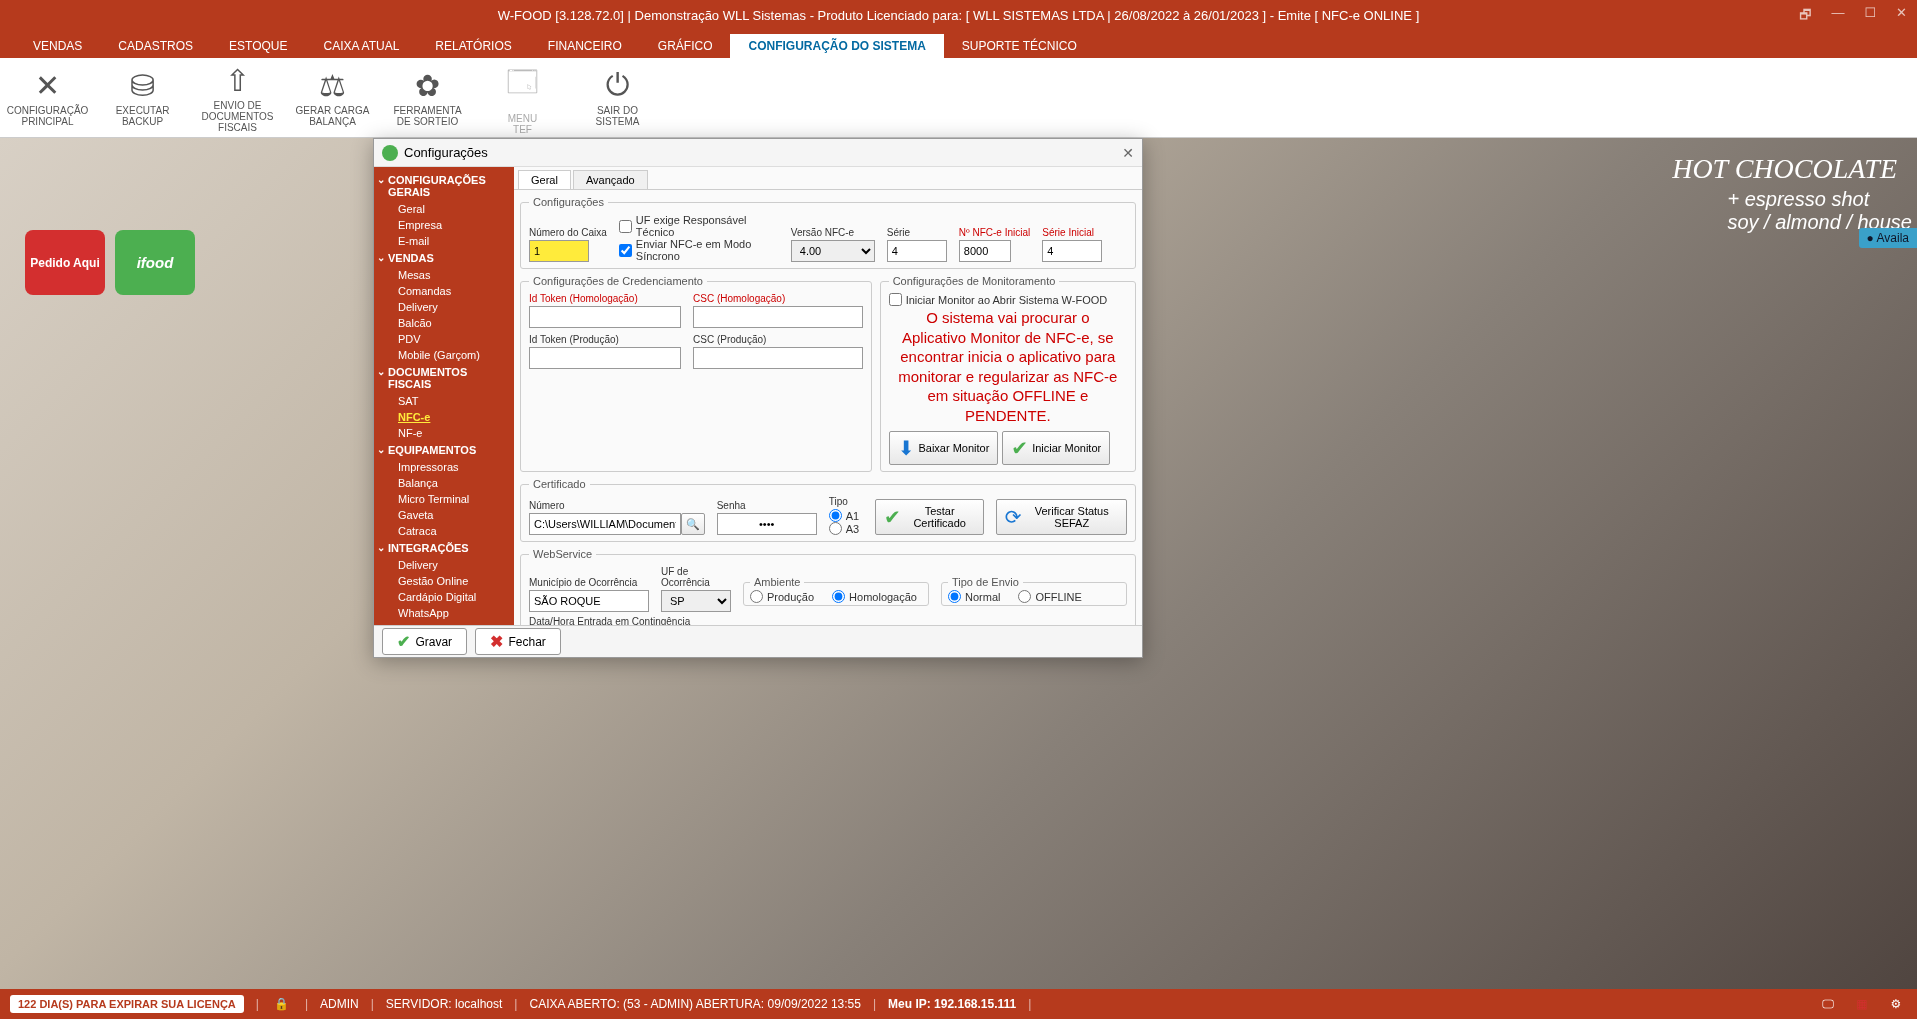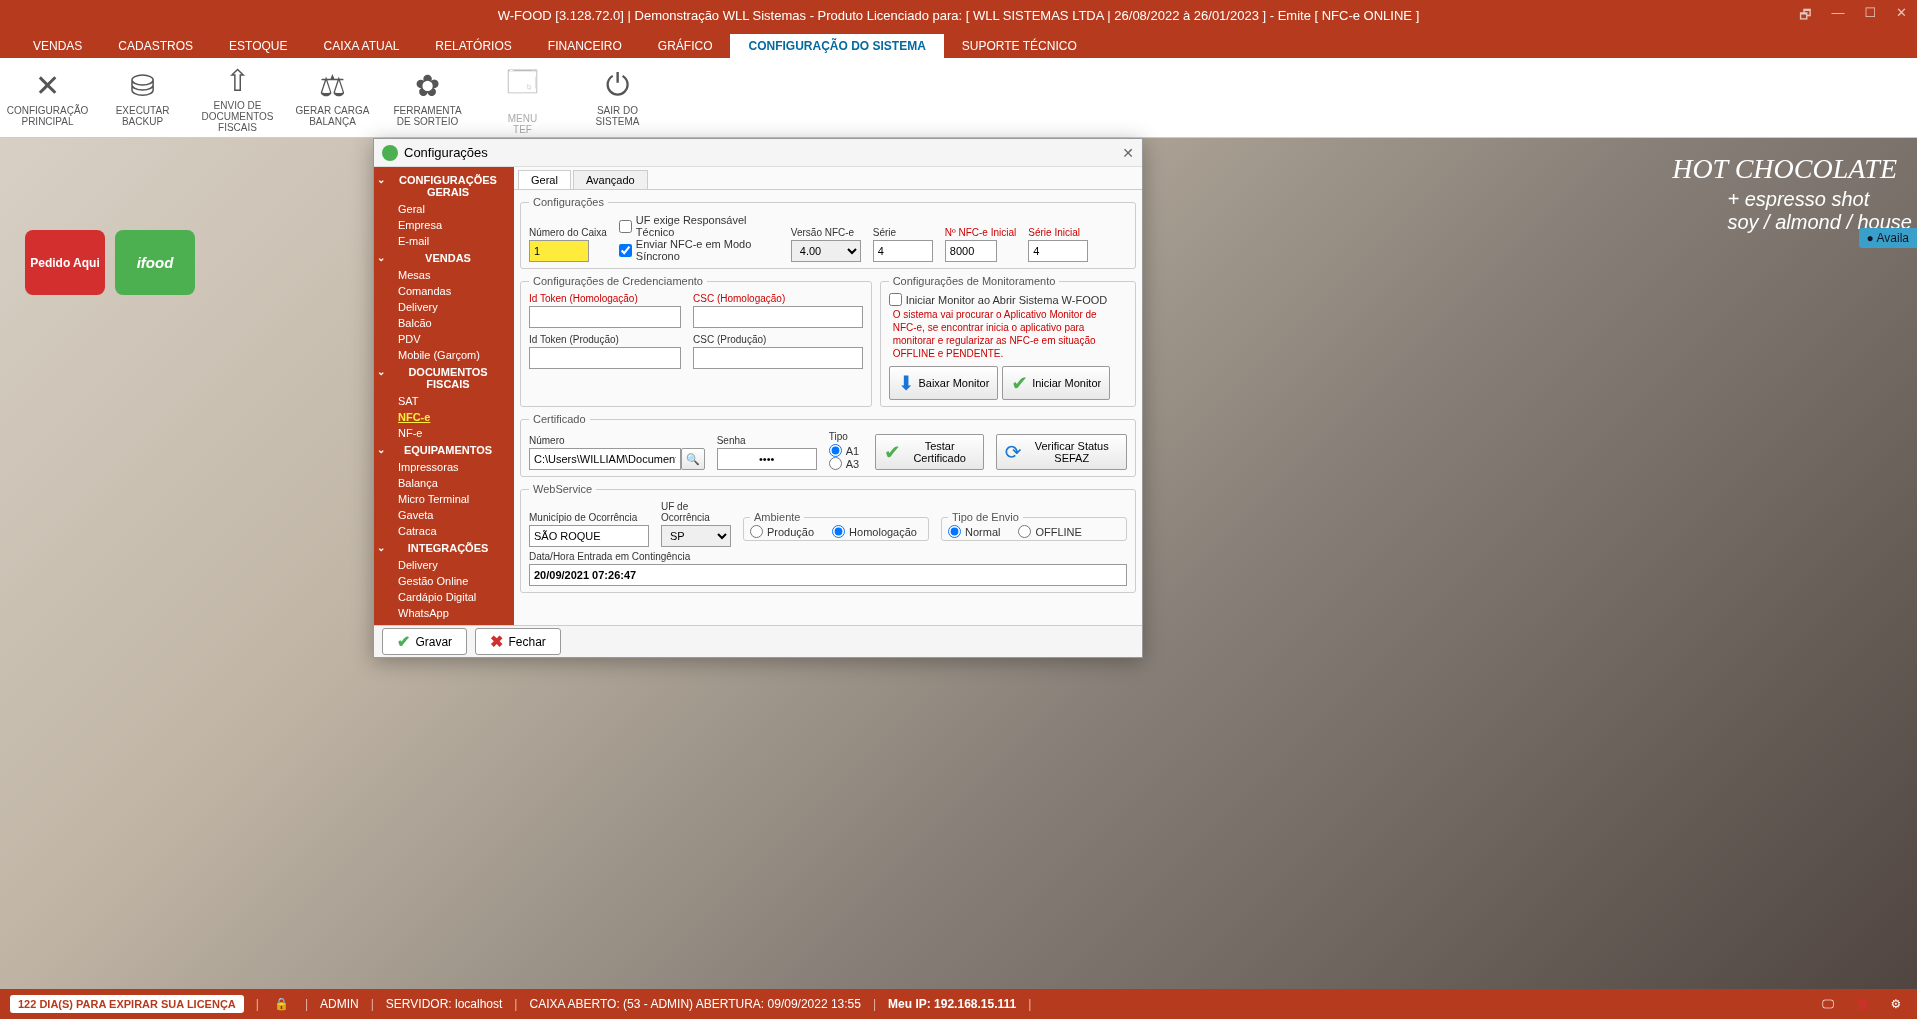--- a/index.html
+++ b/index.html
@@ -37,21 +37,21 @@
 
 .modal { position: absolute; left: 373px; top: 138px; width: 770px; height: 520px; background: #15803d; border: 1px solid #999; box-shadow: 0 4px 20px rgba(0,0,0,0.3); display: flex; flex-direction: column; }
 .modal-title { height: 28px; background: #f5f5f5; border-bottom: 1px solid #ddd; display: flex; align-items: center; padding: 0 8px; font-size: 13px; }
 .modal-title .icn { width: 16px; height: 16px; background: #4caf50; border-radius: 50%; margin-right: 6px; }
 .modal-close { margin-left: auto; cursor: pointer; font-size: 14px; color: #666; }
 
 .modal-body { flex: 1; display: flex; overflow: hidden; }
 
 
 .tree { width: 140px; background: #b63a1d; color: #fff; font-size: 11px; overflow-y: auto; padding: 4px 0; }
-.tree-header { padding: 3px 6px 3px 14px; font-weight: bold; position: relative; cursor: pointer; text-align: center; }
+.tree-header { padding: 3px 6px 3px 14px; font-weight: bold; position: relative; cursor: pointer; }
 .tree-header::before { content: '⌄'; position: absolute; left: 3px; top: 3px; font-size: 10px; }
 .tree-item { padding: 2px 6px 2px 24px; cursor: pointer; }
 .tree-item.active { color: #ffeb3b; text-decoration: underline; font-weight: bold; }
 
 
 .content { flex: 1; background: #fafafa; display: flex; flex-direction: column; }
 .tabs { display: flex; border-bottom: 1px solid #ccc; padding: 3px 4px 0; font-size: 11px; }
 .tab { padding: 3px 12px; border: 1px solid #ccc; border-bottom: none; background: #f0f0f0; cursor: pointer; margin-right: 2px; }
 .tab.active { background: #fff; }
 
@@ -60,21 +60,21 @@
 legend { font-size: 11px; padding: 0 4px; color: #555; }
 .row { display: flex; gap: 12px; align-items: flex-end; }
 .fld { display: flex; flex-direction: column; }
 .fld label { font-size: 10px; margin-bottom: 2px; }
 .fld label.red { color: #c00; }
 input[type="text"], input[type="password"], select { border: 1px solid #999; padding: 2px 4px; font-size: 11px; height: 22px; }
 .num-box { background: #ffeb3b; width: 60px; }
 .chk-row { display: flex; align-items: center; gap: 4px; font-size: 11px; margin: 0 0; }
 .twocol { display: flex; gap: 8px; }
 .twocol > fieldset { flex: 1; }
-.red-text { color: #c00; font-size: 10px; padding: 2px 4px; line-height: 1.3; }
+.red-text { color: #c00; font-size: 15px; text-align: center; padding: 2px 4px; line-height: 1.3; }
 .btn { display: inline-flex; align-items: center; gap: 4px; border: 1px solid #999; background: linear-gradient(#fff,#e8e8e8); padding: 4px 8px; font-size: 11px; cursor: pointer; border-radius: 2px; }
 .btn .bi { font-size: 20px; }
 .btn-blue .bi { color: #1976d2; }
 .btn-green .bi { color: #4caf50; }
 .radio-row { display: flex; align-items: center; gap: 4px; font-size: 11px; }
 
 .modal-footer { height: 32px; border-top: 1px solid #ccc; background: #f5f5f5; display: flex; align-items: center; padding: 0 8px; gap: 8px; }
 .fbtn { display: inline-flex; align-items: center; gap: 5px; border: 1px solid #999; background: #fff; padding: 3px 14px; font-size: 12px; cursor: pointer; border-radius: 3px; }
 .fbtn .chk { color: #4caf50; font-size: 16px; font-weight: bold; }
 .fbtn .x { color: #d32f2f; font-size: 16px; font-weight: bold; }
@@ -217,21 +217,21 @@
                   <input type="checkbox" style="">
                   <span>UF exige Responsável Técnico</span>
                 </div>
               <div class="chk-row">
                   <input type="checkbox" checked="" style="">
                   <span>Enviar NFC-e em Modo Síncrono</span>
                 </div>
             </div>
             <div class="fld">
               <label>Versão NFC-e</label>
-              <select style="width:70px"><option>4.00</option></select>
+              <select style="width:84px"><option>4.00</option></select>
             </div>
             <div class="fld">
               <label>Série</label>
               <input type="text" style="width: 60px;" value="4">
             </div>
             <div class="fld">
               <label class="red">Nº NFC-e Inicial</label>
               <input type="text" style="width: 52px;" value="8000">
             </div>
             <div class="fld">

